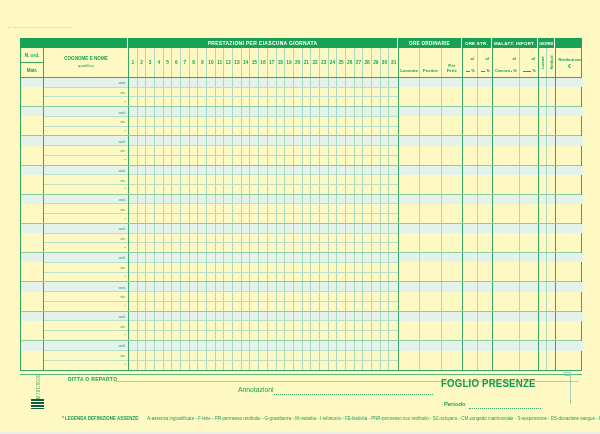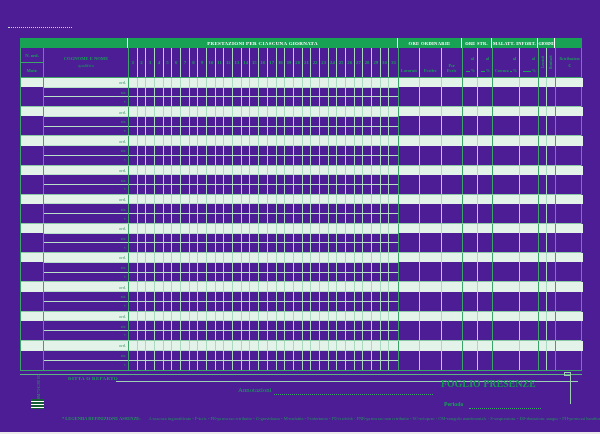--- a/index.html
+++ b/index.html
@@ -1,17 +1,17 @@
 <!DOCTYPE html>
 <html><head>
 <meta charset="utf-8">
 <style>
   html,body{margin:0;padding:0;width:600px;height:434px;overflow:hidden;background:#fdfdfb;}
   *{box-sizing:border-box;}
-  .page{position:absolute;inset:0;font-family:Liberation Serif, serif;color:#17A254;background:#4c1d95;}
+  .page{position:absolute;inset:0;font-family:Liberation Sans, sans-serif;color:#17A254;background:#fef9c3;}
   .page:after{content:"";position:absolute;left:0;right:0;bottom:0;height:2px;background:#ececea;}
 
   
   .tbl{position:absolute;left:20px;top:38px;width:562px;}
   .band{display:flex;height:10px;}
   .seg{flex:none;background:#17A254;border-right:1px solid #fff;color:#fff;
        font-weight:bold;display:flex;align-items:center;justify-content:center;
        letter-spacing:.3px;white-space:nowrap;}
   .s-left{width:108px;}
   .s-days{width:270px;font-size:5px;}

